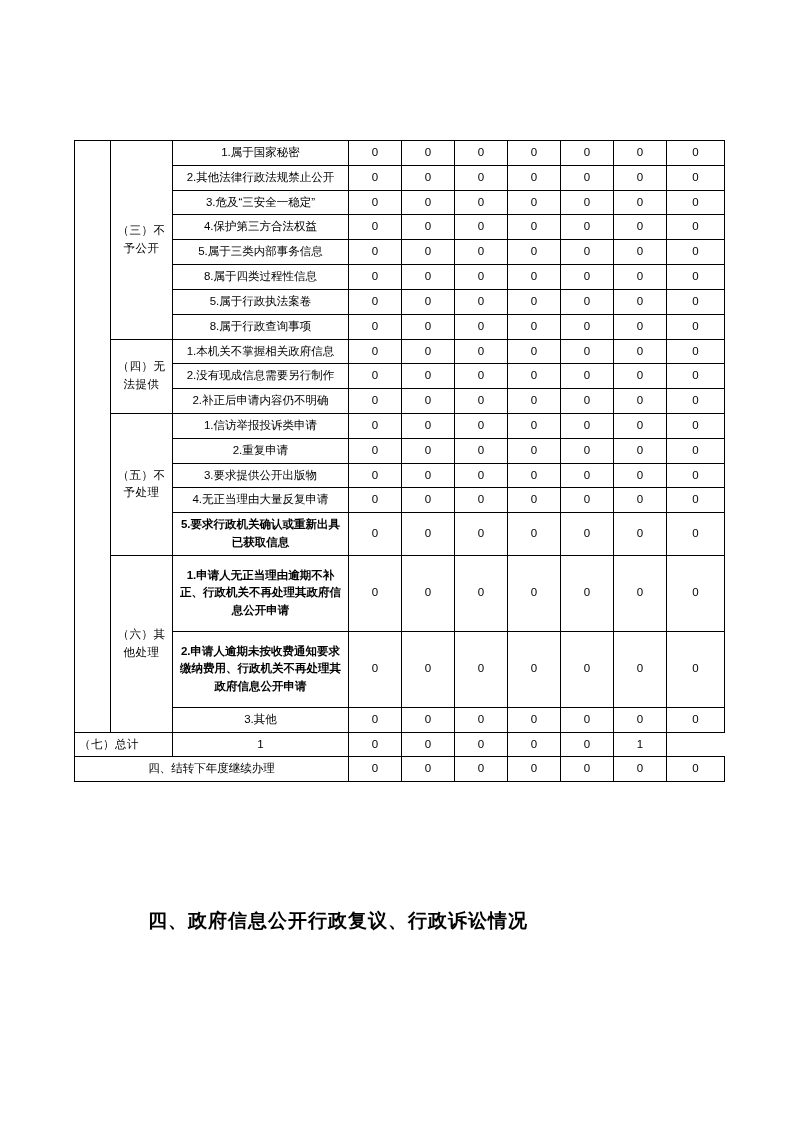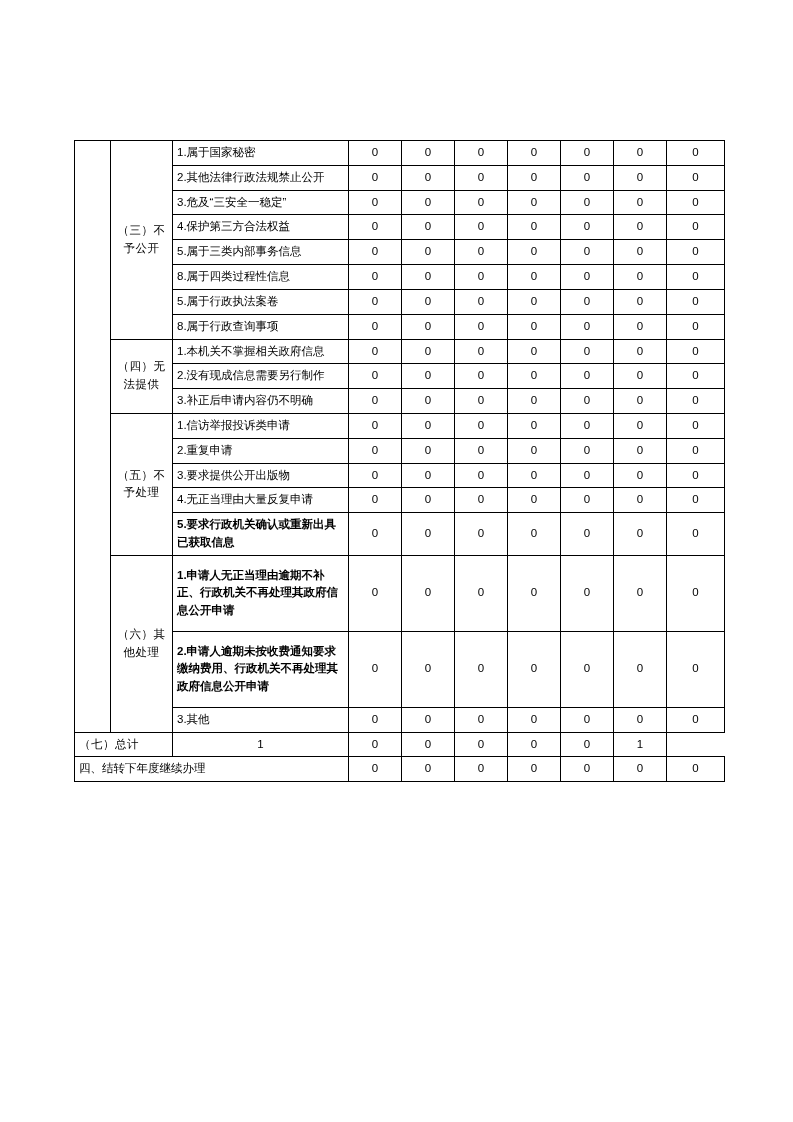--- a/index.html
+++ b/index.html
@@ -36,21 +36,21 @@
     font-size: 11.5px;
     line-height: 1.55;
     padding: 3px 4px;
     vertical-align: middle;
     box-sizing: border-box;
   }
   td.c-label {
     letter-spacing: 0.5px;
   }
   td.c-item {
-    text-align: left;
+    text-align: center;
     padding-left: 6px;
   }
   td.c-num {
     text-align: center;
   }
   .col-a { width: 36px; }
   .col-b { width: 62px; }
   .col-c { width: 176px; }
   .col-n { width: 53px; }
   .col-last { width: 58px; }
@@ -193,21 +193,21 @@
           <td class="c-item">2.没有现成信息需要另行制作</td>
           <td class="c-num">0</td>
           <td class="c-num">0</td>
           <td class="c-num">0</td>
           <td class="c-num">0</td>
           <td class="c-num">0</td>
           <td class="c-num">0</td>
           <td class="c-num">0</td>
         </tr>
         <tr>
-          <td class="c-item">3.补正后申请内容仍不明确</td>
+          <td class="c-item">2.补正后申请内容仍不明确</td>
           <td class="c-num">0</td>
           <td class="c-num">0</td>
           <td class="c-num">0</td>
           <td class="c-num">0</td>
           <td class="c-num">0</td>
           <td class="c-num">0</td>
           <td class="c-num">0</td>
         </tr>
 
         <tr>
@@ -313,14 +313,15 @@
           <td class="c-num">0</td>
           <td class="c-num">0</td>
           <td class="c-num">0</td>
           <td class="c-num">0</td>
         </tr>
 
       </tbody>
     </table>
   </div>
 
+  <div class="heading">四、政府信息公开行政复议、行政诉讼情况</div>
 
 </div>
 
 </body></html>

